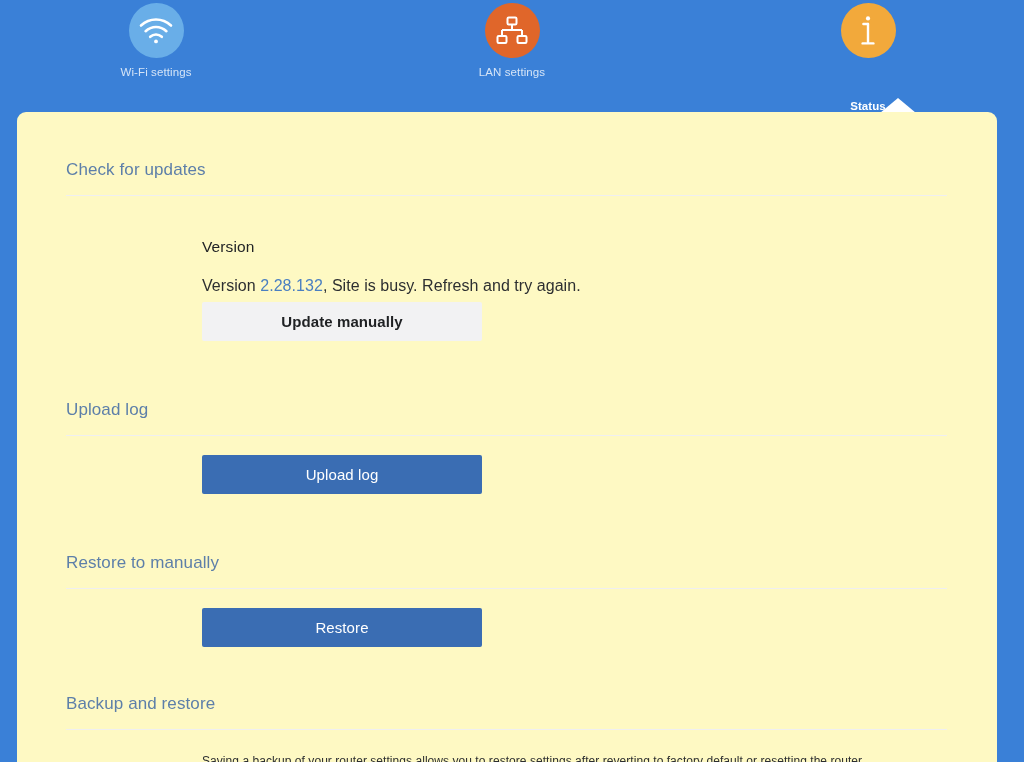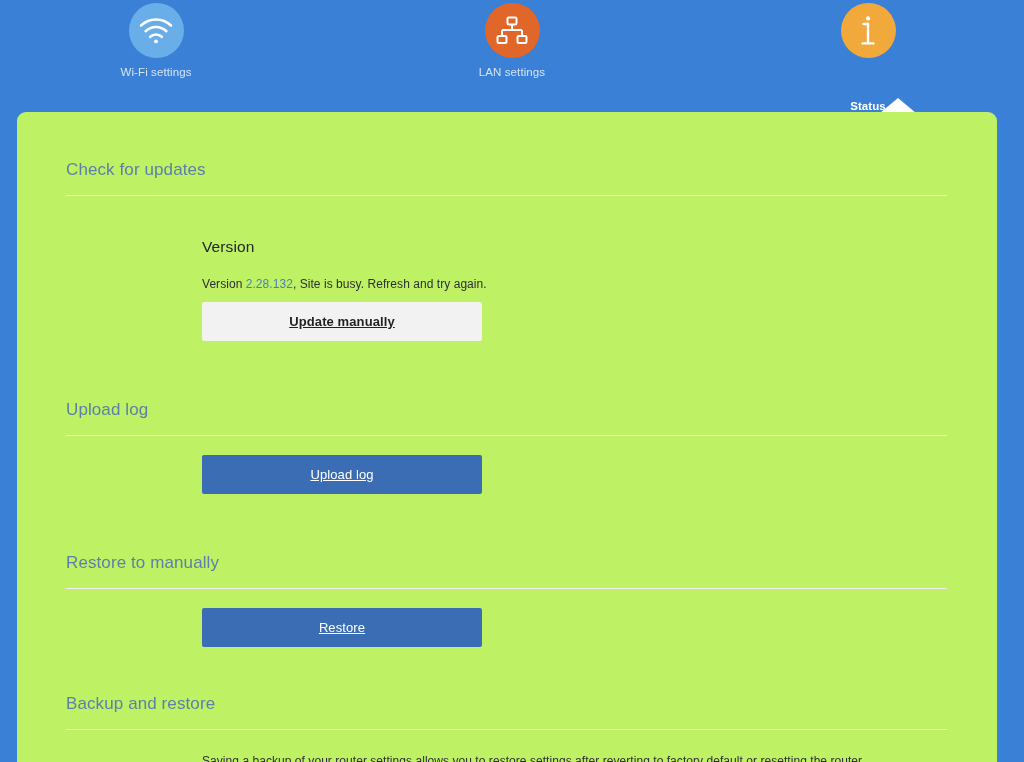--- a/index.html
+++ b/index.html
@@ -74,21 +74,21 @@
     left: 880px;
   }
 
   
   .panel {
     position: absolute;
     left: 17px;
     top: 112px;
     width: 980px;
     height: 650px;
-    background: #bef264;
+    background: #fef9c3;
     border-radius: 9px 9px 0 0;
     overflow: hidden;
   }
 
   .section { position: absolute; left: 0; width: 980px; }
 
   .section-title {
     position: absolute;
     left: 49px;
     font-size: 17px;
@@ -109,44 +109,43 @@
     position: absolute;
     left: 185px;
     font-size: 15.5px;
     color: #222426;
     letter-spacing: .1px;
   }
 
   .body-text {
     position: absolute;
     left: 185px;
-    font-size: 12px;
+    font-size: 16px;
     color: #2d2f31;
     letter-spacing: .05px;
     white-space: nowrap;
   }
 
   .body-text .ver-num { color: #4a7fc1; }
 
   .btn {
     position: absolute;
     left: 185px;
     width: 280px;
     height: 39px;
     border: none;
     border-radius: 2px;
     font-family: "Liberation Sans", sans-serif;
-    font-size: 13px;
+    font-size: 15px;
     font-weight: bold;
     letter-spacing: .1px;
     cursor: pointer;
     display: flex;
     align-items: center;
     justify-content: center;
-    text-decoration: underline;
   }
 
   .btn-secondary {
     background: #f2f2f3;
     color: #1f2123;
   }
 
   .btn-primary {
     background: #3a6db3;
     color: #ffffff;

